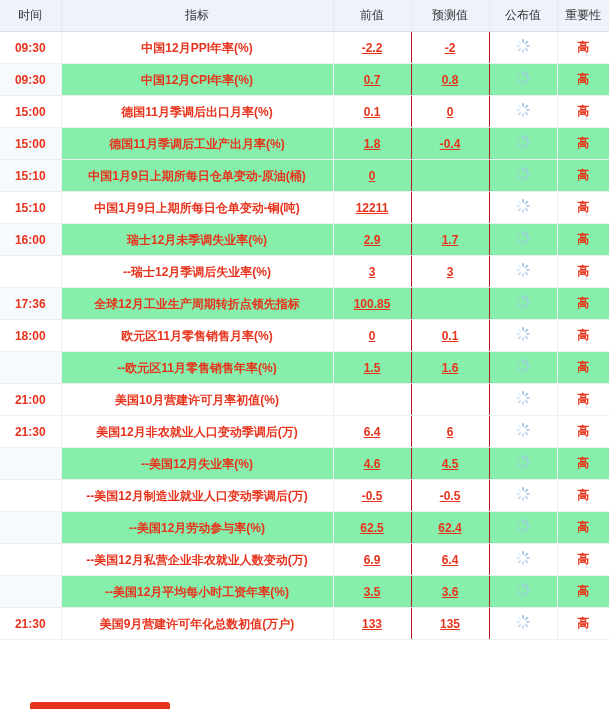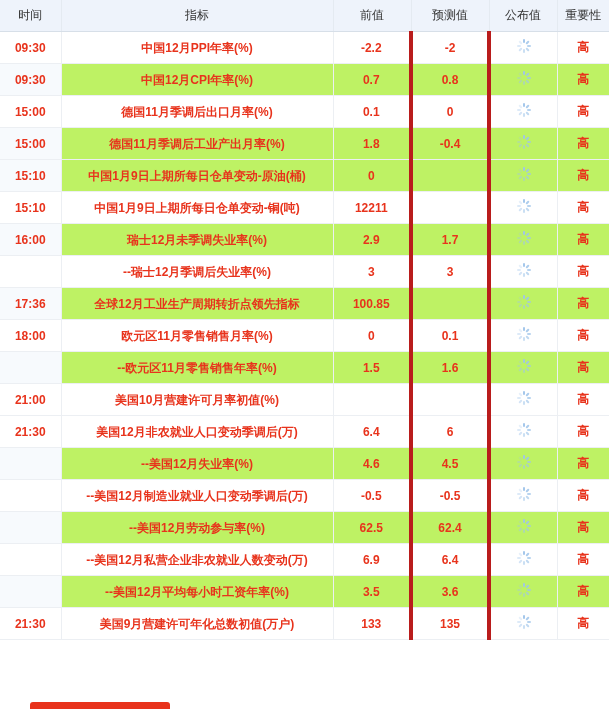--- a/index.html
+++ b/index.html
@@ -56,30 +56,31 @@
   td.name {
     text-align: left;
     padding-left: 10px;
     padding-right: 6px;
     color: #e8331c;
     font-weight: bold;
     border-right: 1px solid #eceff3;
     line-height: 14px;
   }
   td.prev, td.fcst {
-    border-right: 4px solid #b91c1c;
+    border-right: 1px solid #b91c1c;
+    text-decoration: underline;
   }
   td.act {
     border-right: 1px solid #eceff3;
   }
   td.imp {
     color: #e8331c;
     font-weight: bold;
   }
-  tr.alt td { background: #bef264; }
+  tr.alt td { background: #86efac; }
   tr.alt td.time { background: #f7fafd; }
 
   
   .spinner {
     display: inline-block;
     width: 14px;
     height: 14px;
     position: relative;
   }
   .spinner i {

